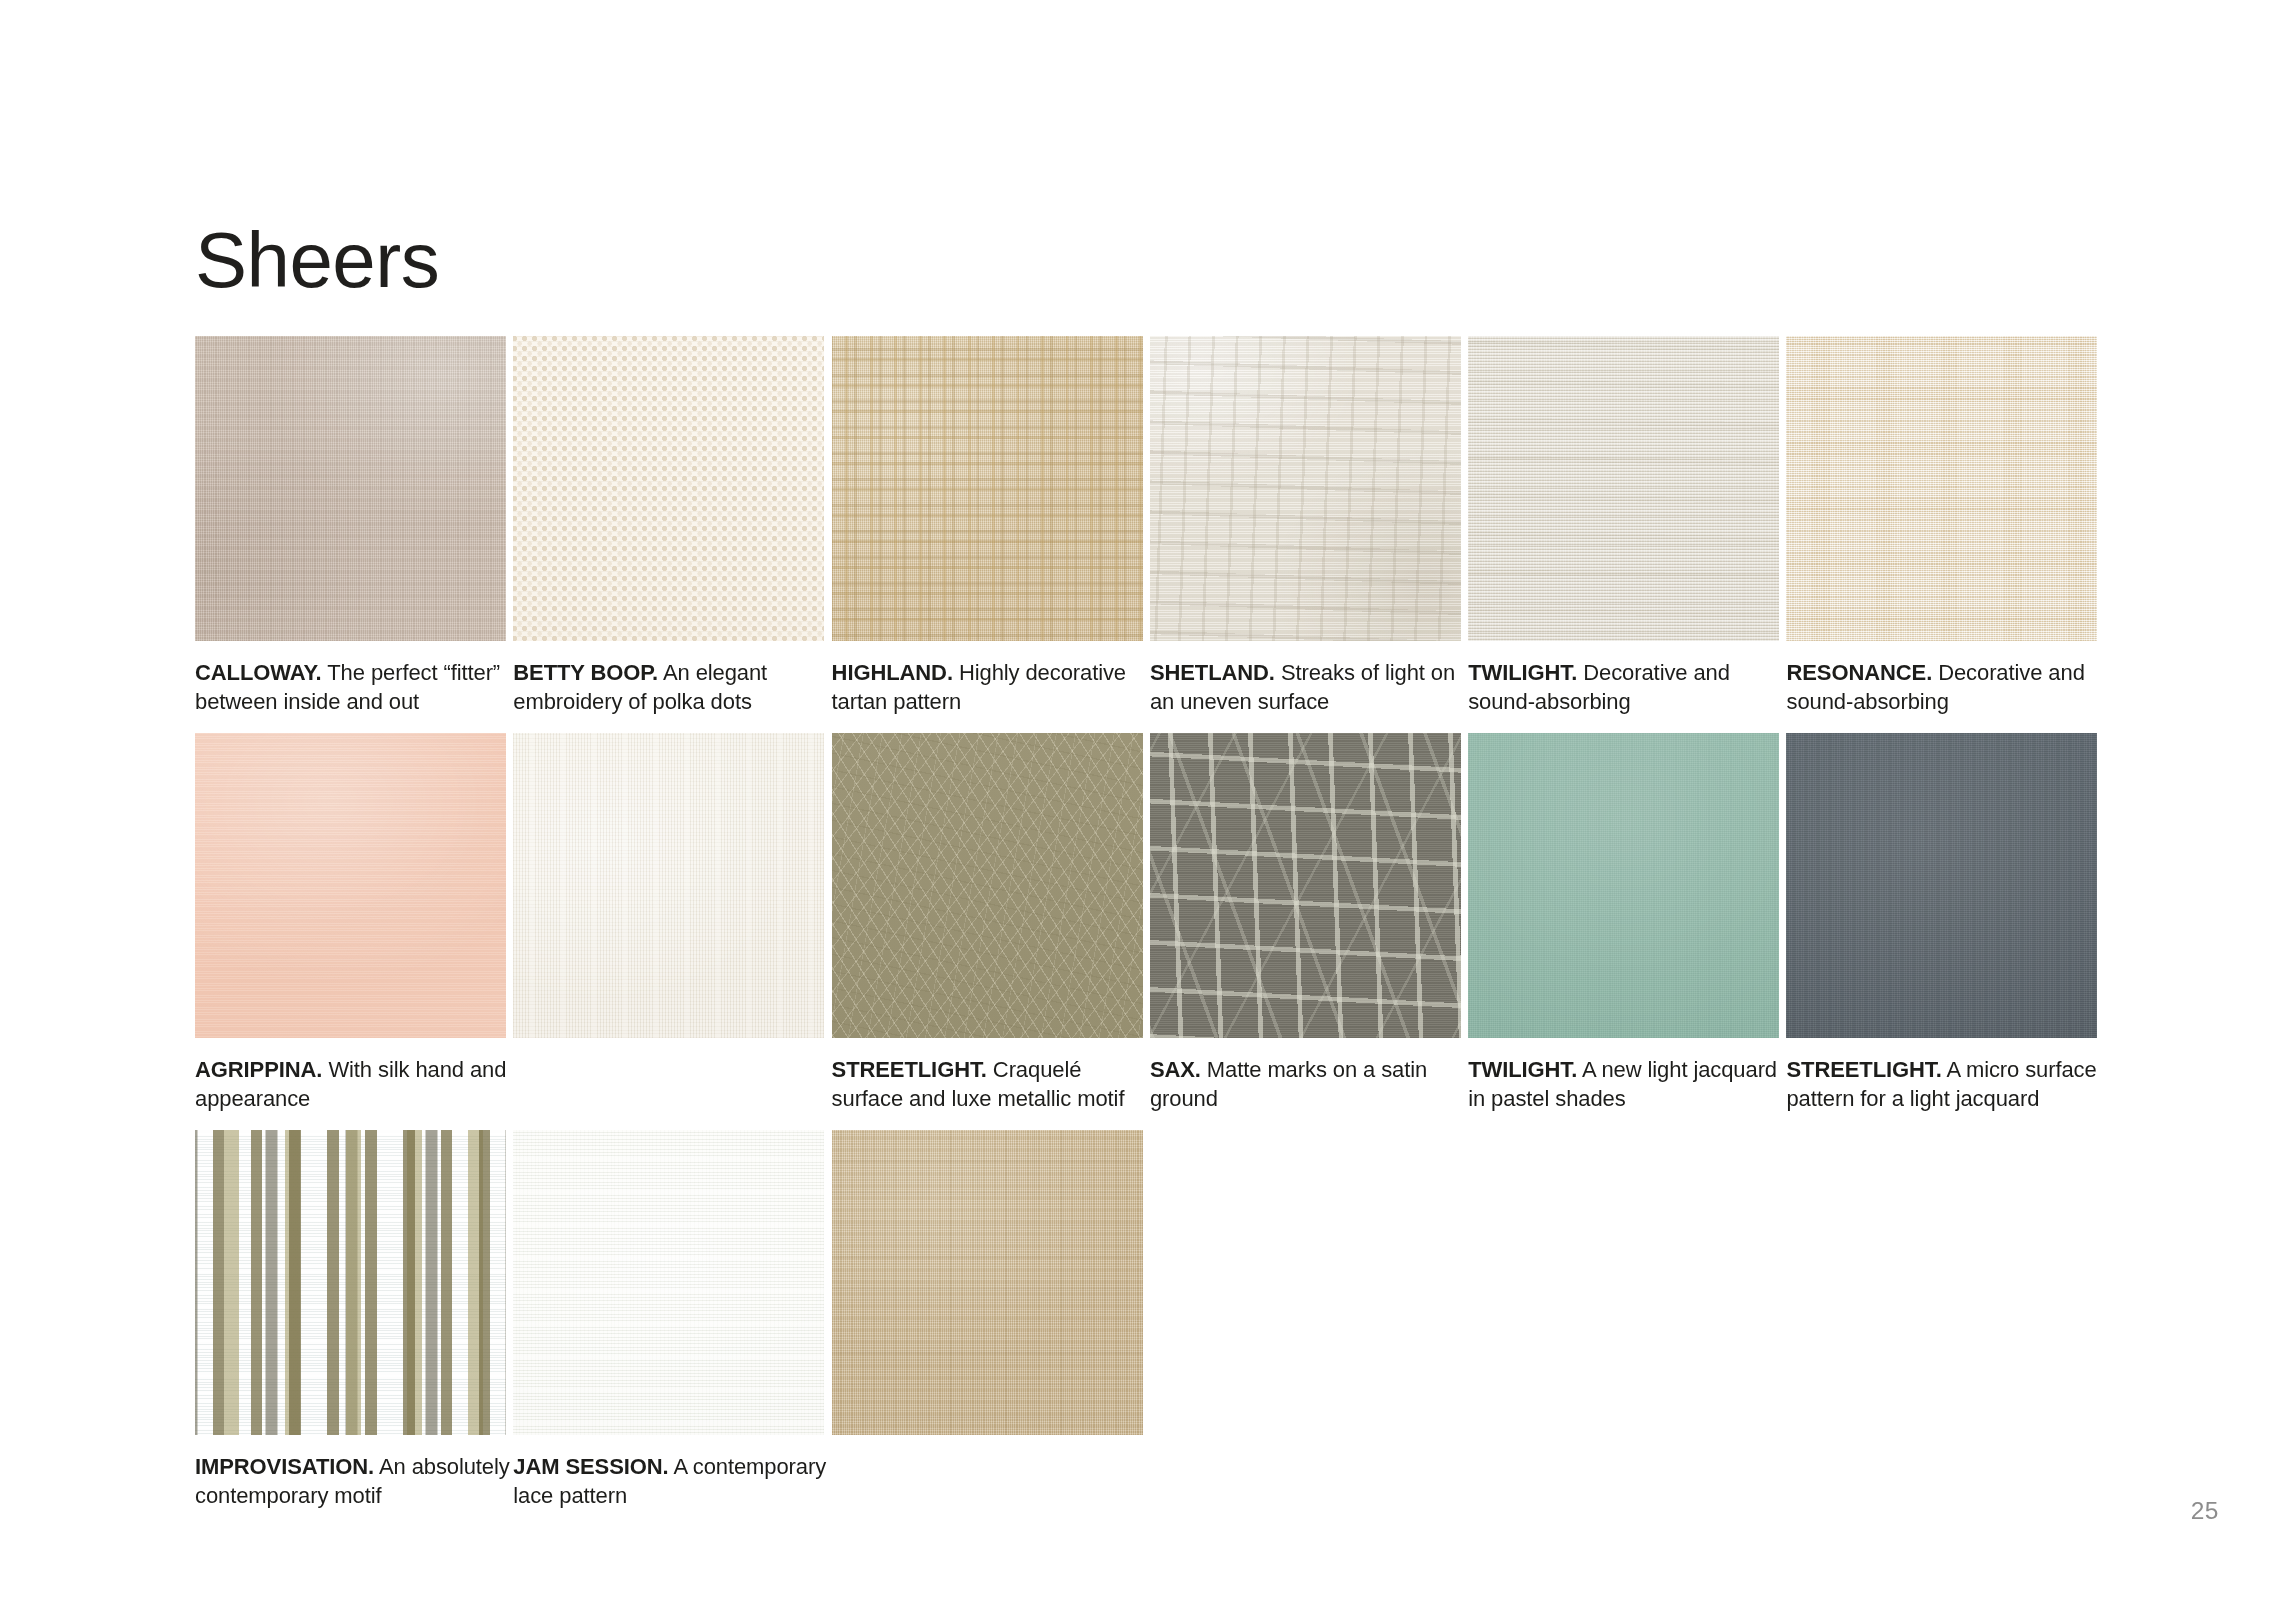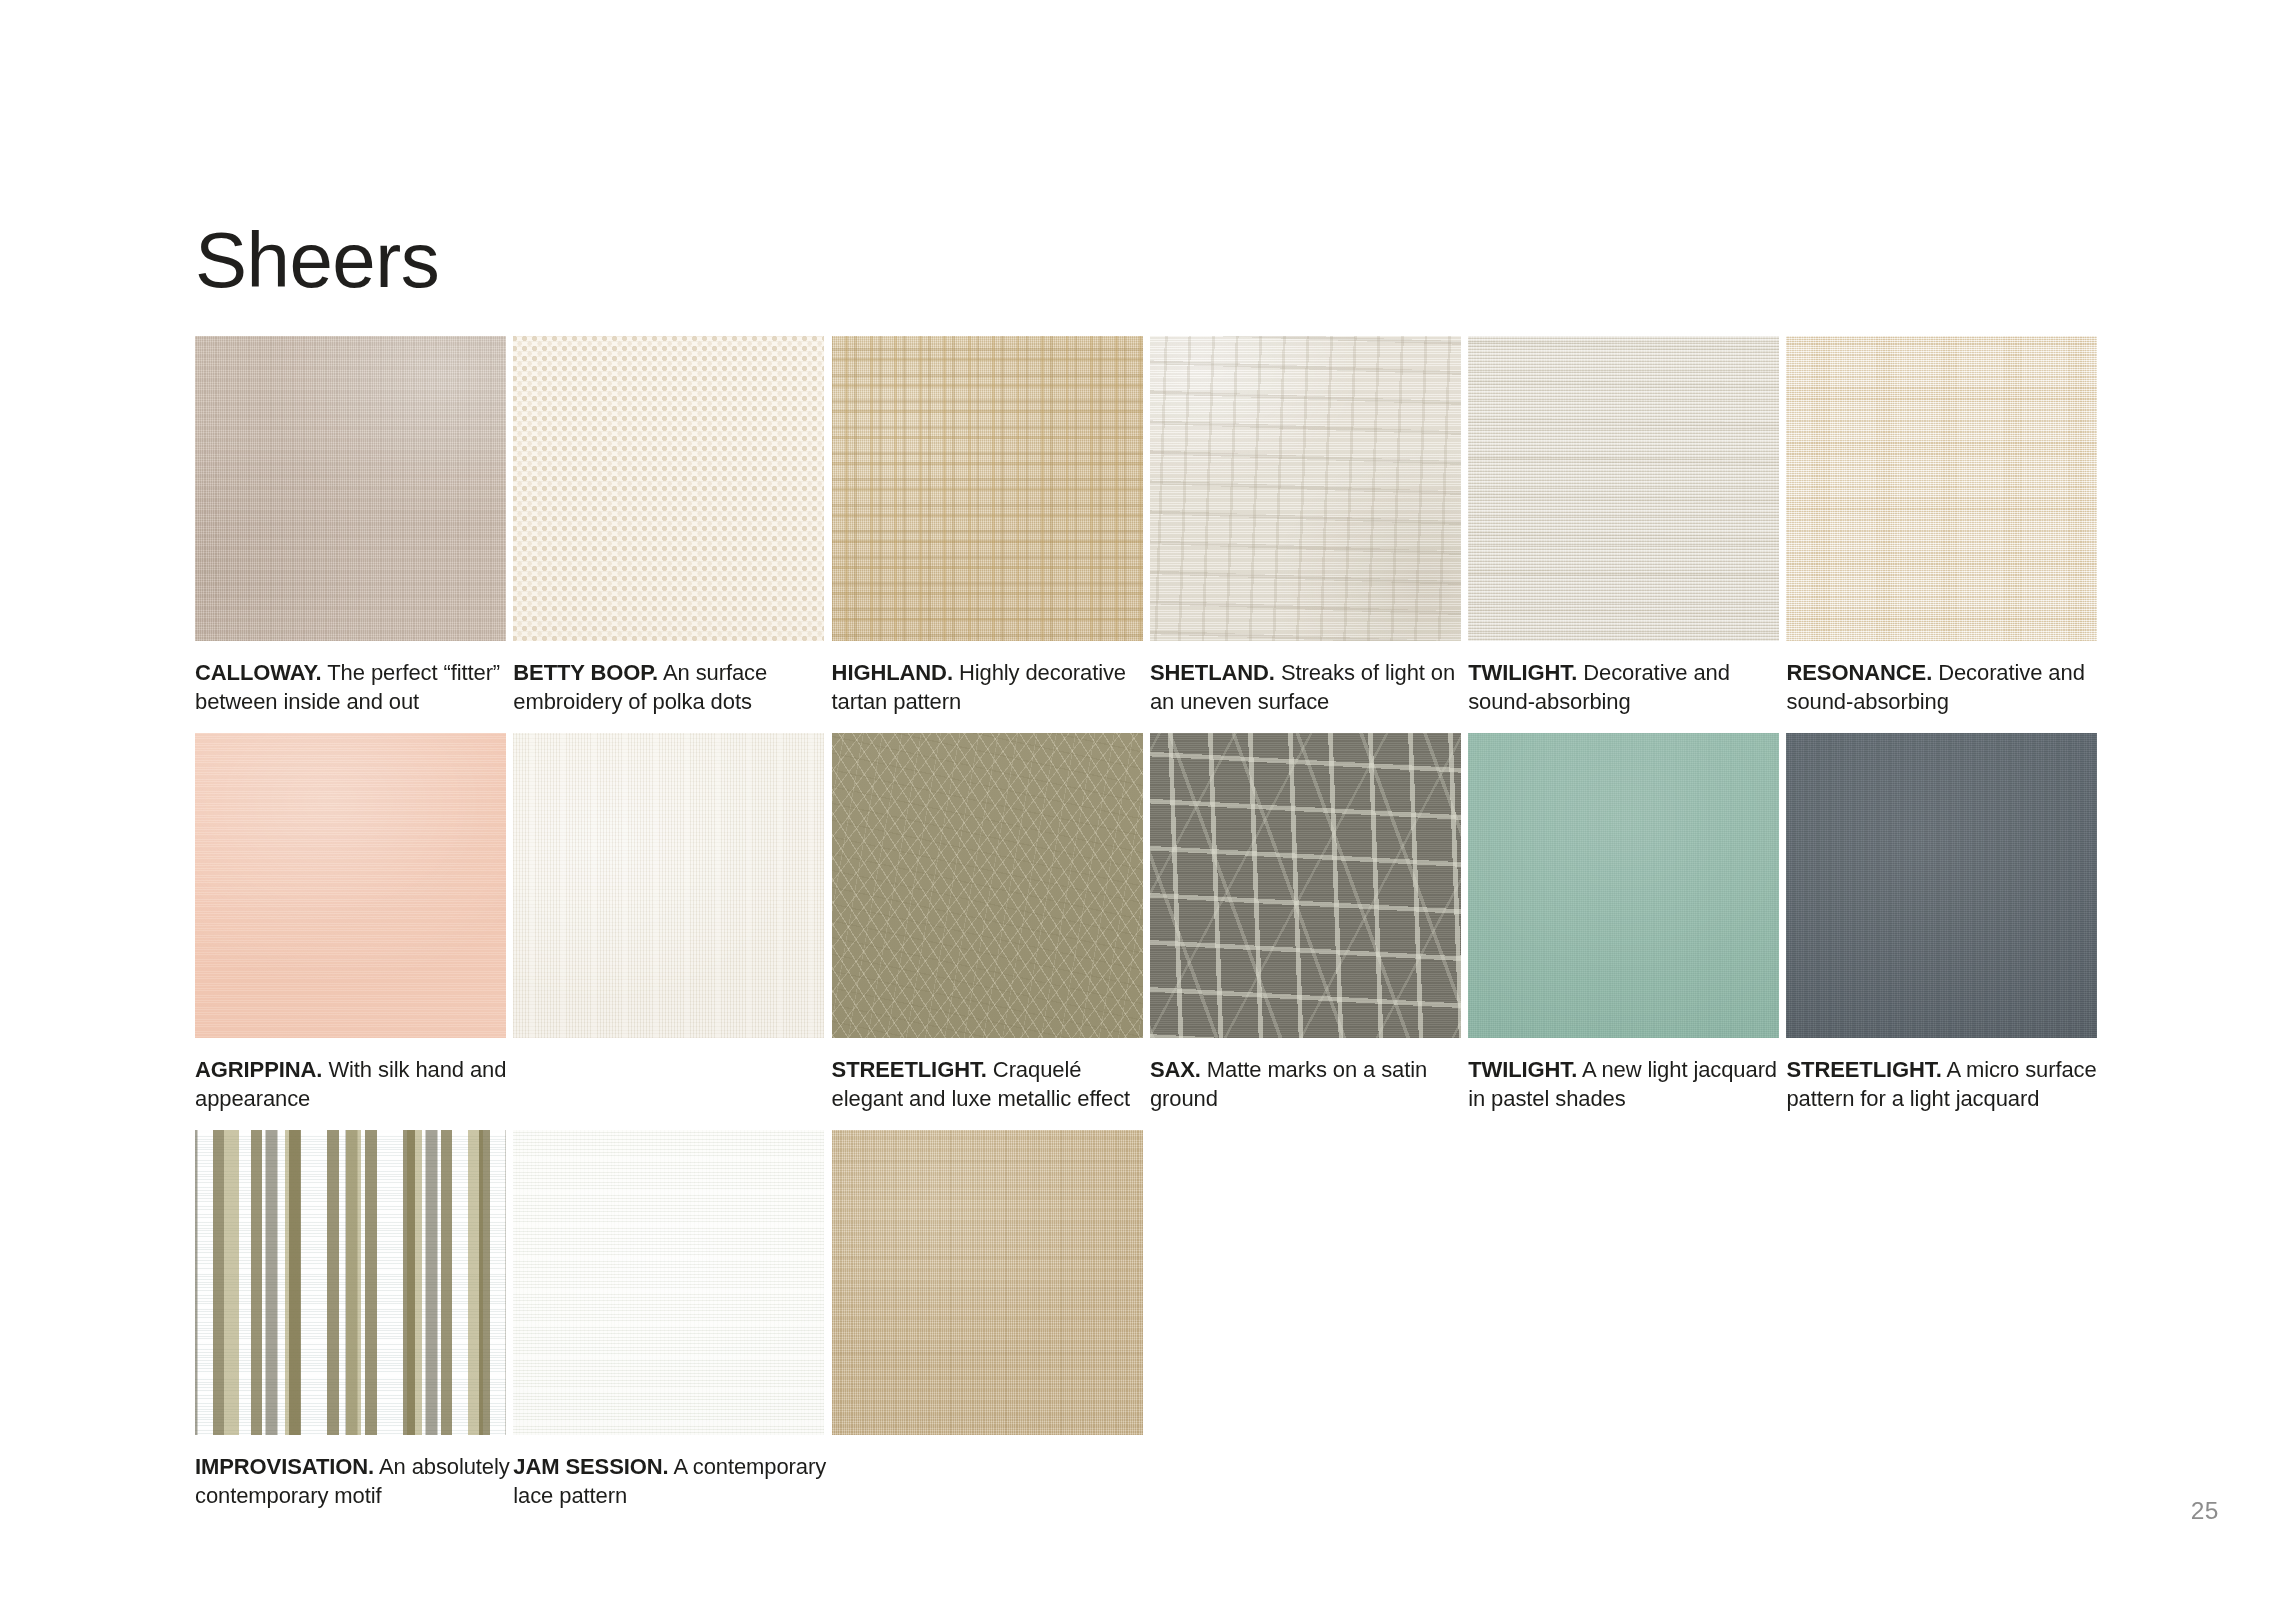--- a/index.html
+++ b/index.html
@@ -329,21 +329,21 @@
         <div class="cell">
           <div class="swatch">
             <div class="tex t-calloway"></div>
           </div>
           <div class="caption"><span class="nm">CALLOWAY.</span> <span class="ds">The perfect “fitter” between inside and out</span></div>
         </div>
         <div class="cell">
           <div class="swatch">
             <div class="tex t-bettyboop"></div>
           </div>
-          <div class="caption"><span class="nm">BETTY BOOP.</span> <span class="ds">An surface embroidery of polka dots</span></div>
+          <div class="caption"><span class="nm">BETTY BOOP.</span> <span class="ds">An elegant embroidery of polka dots</span></div>
         </div>
         <div class="cell">
           <div class="swatch">
             <div class="tex t-highland"></div>
           </div>
           <div class="caption"><span class="nm">HIGHLAND.</span> <span class="ds">Highly decorative tartan pattern</span></div>
         </div>
         <div class="cell">
           <div class="swatch">
             <div class="tex t-shetland"></div>
@@ -372,21 +372,21 @@
         </div>
         <div class="cell">
           <div class="swatch">
             <div class="tex t-velarium"></div>
           </div>
         </div>
         <div class="cell">
           <div class="swatch">
             <div class="tex t-charleston"></div>
           </div>
-          <div class="caption"><span class="nm">STREETLIGHT.</span> <span class="ds">Craquelé elegant and luxe metallic effect</span></div>
+          <div class="caption"><span class="nm">STREETLIGHT.</span> <span class="ds">Craquelé surface and luxe metallic motif</span></div>
         </div>
         <div class="cell">
           <div class="swatch">
             <div class="tex t-sax"></div>
           </div>
           <div class="caption"><span class="nm">SAX.</span> <span class="ds">Matte marks on a satin ground</span></div>
         </div>
         <div class="cell">
           <div class="swatch">
             <div class="tex t-twilight"></div>

